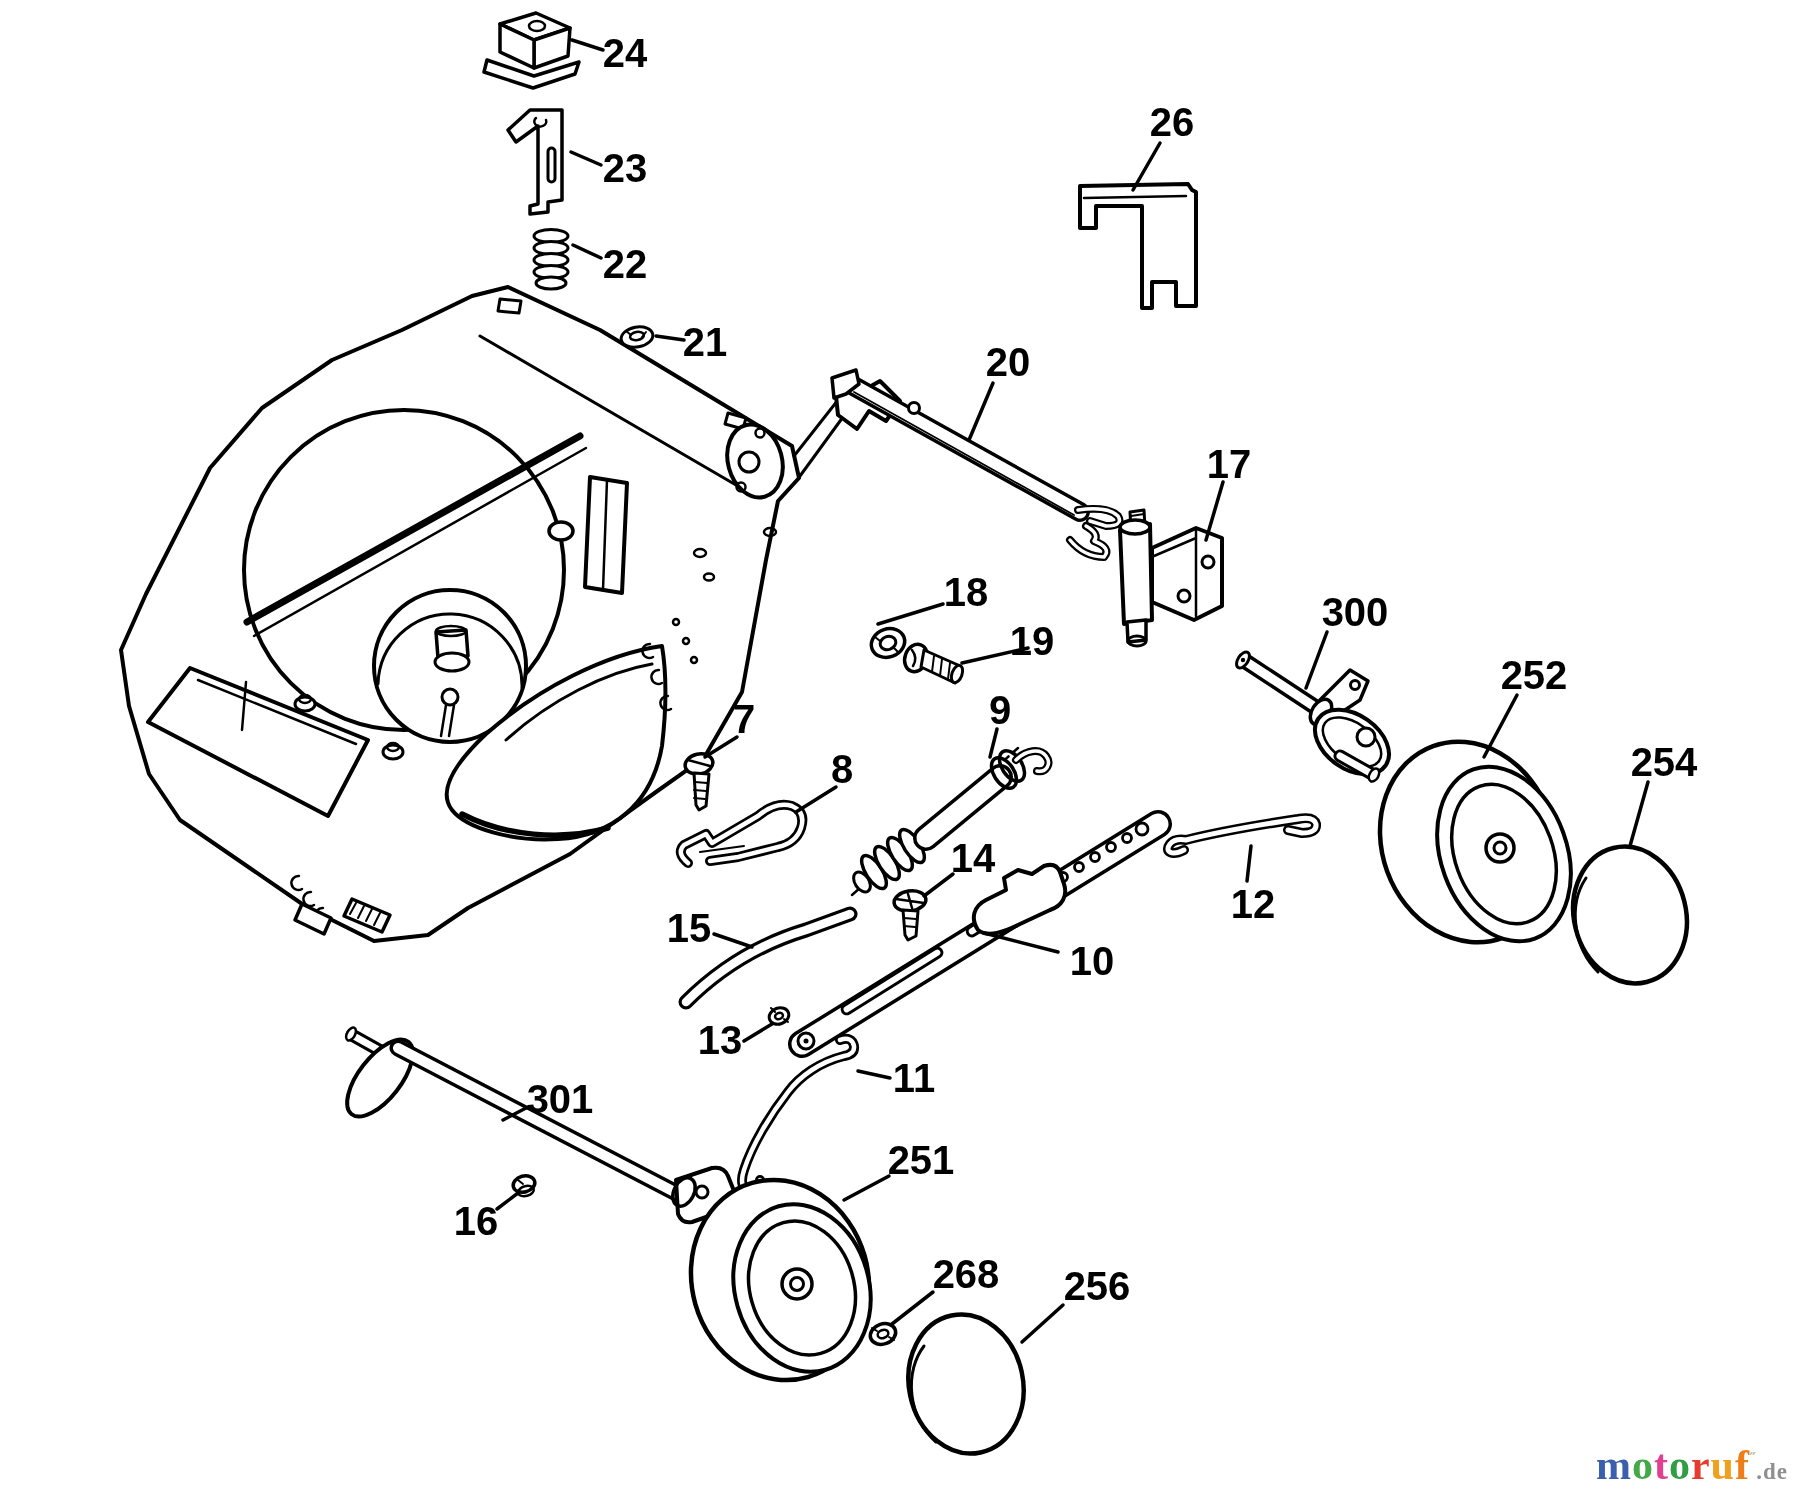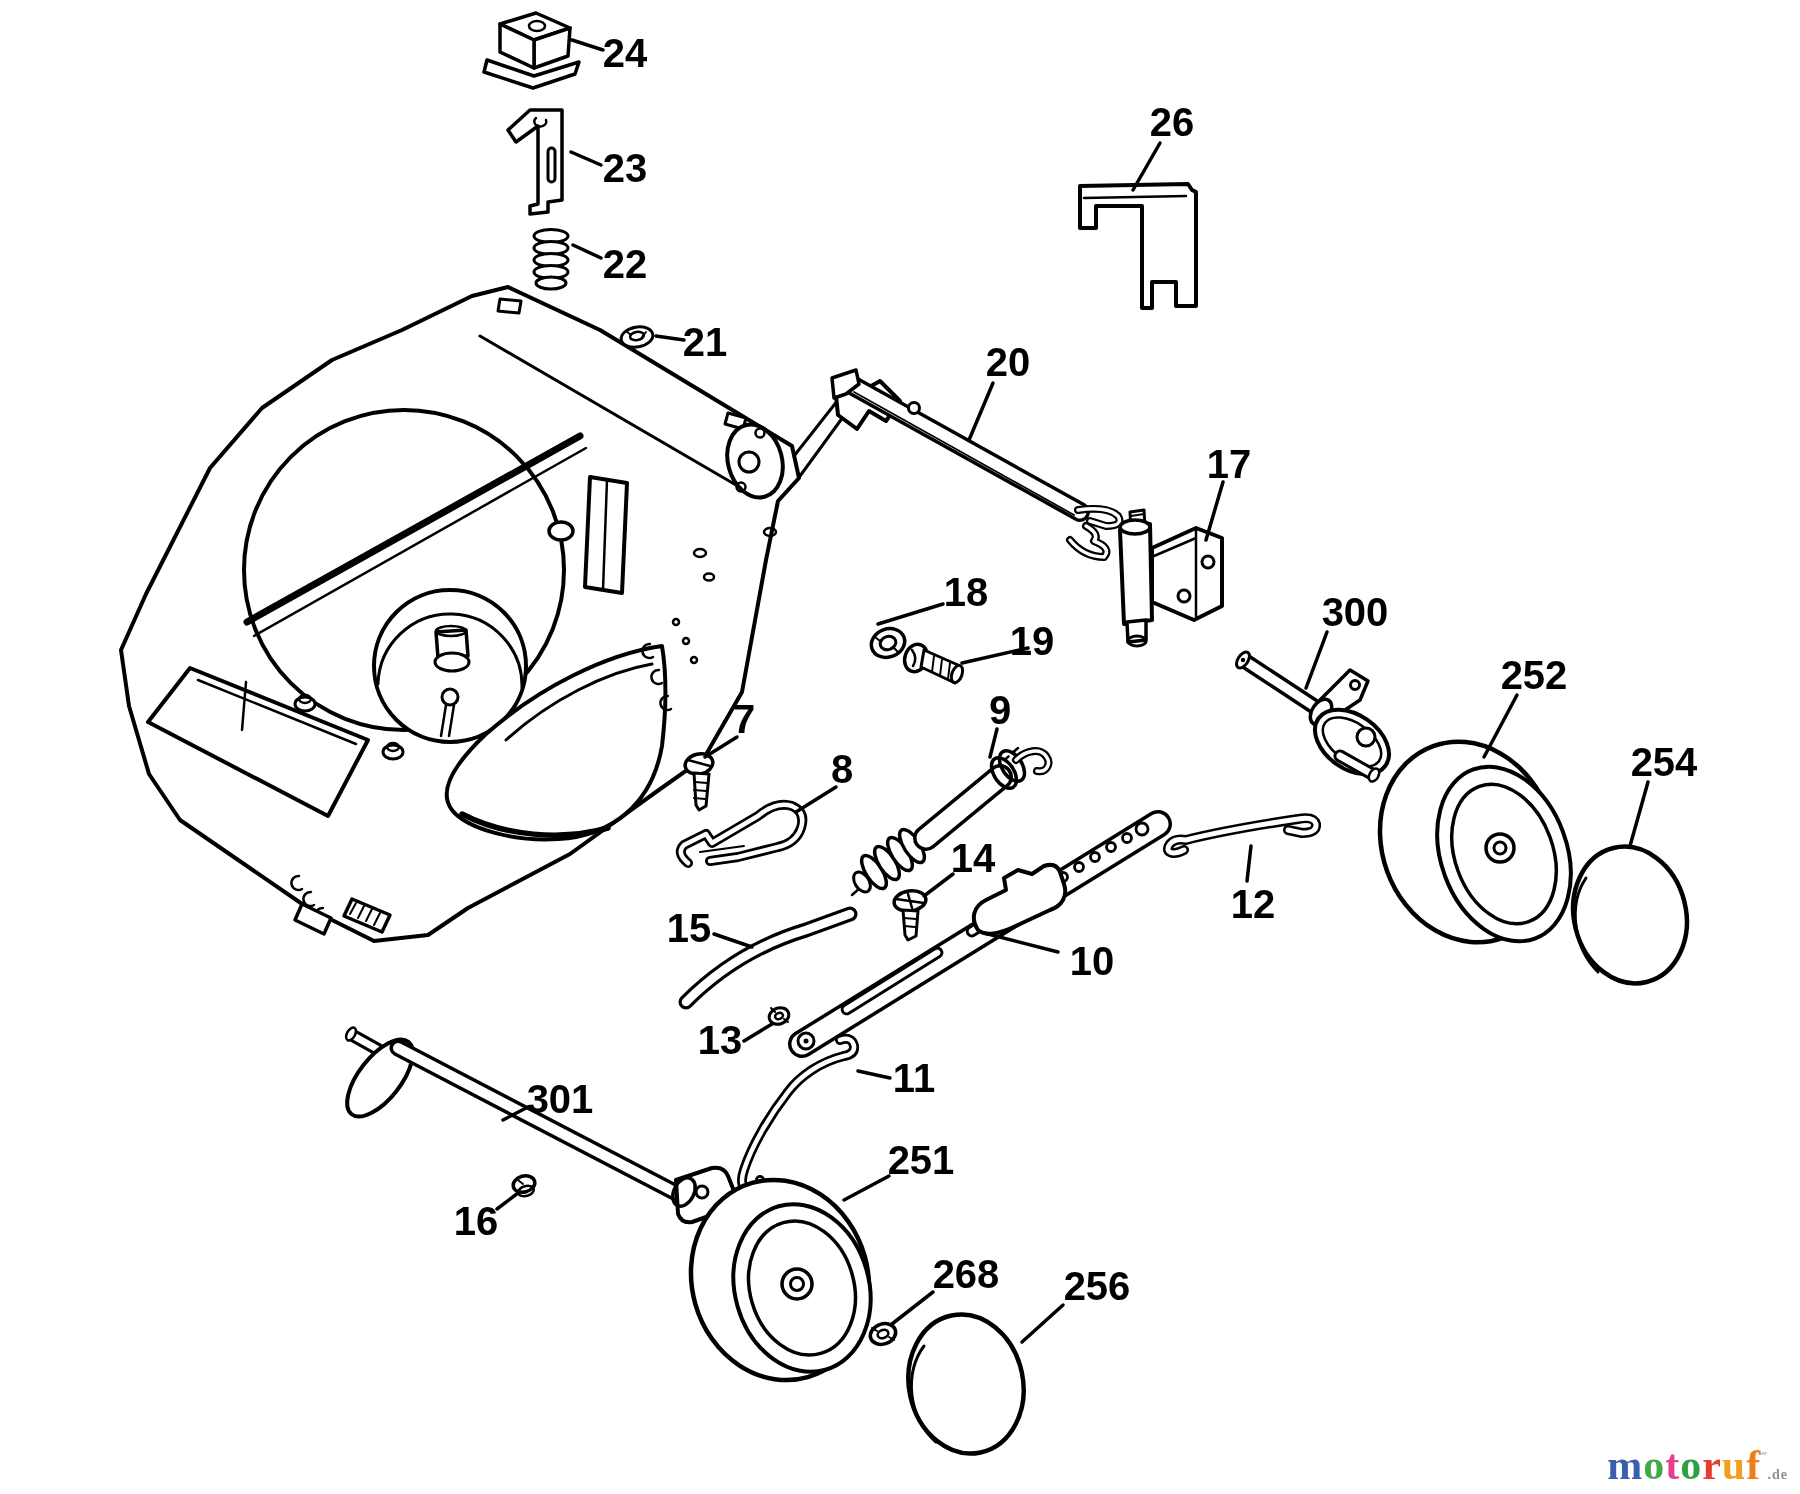--- a/index.html
+++ b/index.html
@@ -10,21 +10,21 @@
   .f{fill:#ffffff;stroke:#000;stroke-linejoin:round;stroke-linecap:round;}
   .s{fill:none;stroke:#000;stroke-linejoin:round;stroke-linecap:round;}
   .w{fill:none;stroke:#ffffff;stroke-linejoin:round;stroke-linecap:round;}
   .callout{font-family:"Liberation Sans",sans-serif;font-weight:700;font-size:40px;
            fill:#000;text-anchor:middle;}
   .leader{stroke:#000;stroke-width:3.5;stroke-linecap:round;}
   
   .watermark{position:absolute;right:12px;bottom:8px;
              font-family:"Liberation Serif",serif;font-weight:700;font-size:42px;
              letter-spacing:1px;line-height:1;}
-  .watermark .suffix{font-size:14px;font-weight:700;}
+  .watermark .suffix{font-size:23px;font-weight:700;}
   .watermark .mark{font-size:16px;vertical-align:super;}
 </style>
 </head>
 <body>
 
 <div class="stage">
 <svg width="1800" height="1494" viewBox="0 0 1800 1494">
 
   <g>
     <path class="f" stroke-width="4" d="M472,296 L508,287 L600,330 L792,446 L799,478 L778,501 L766,560

